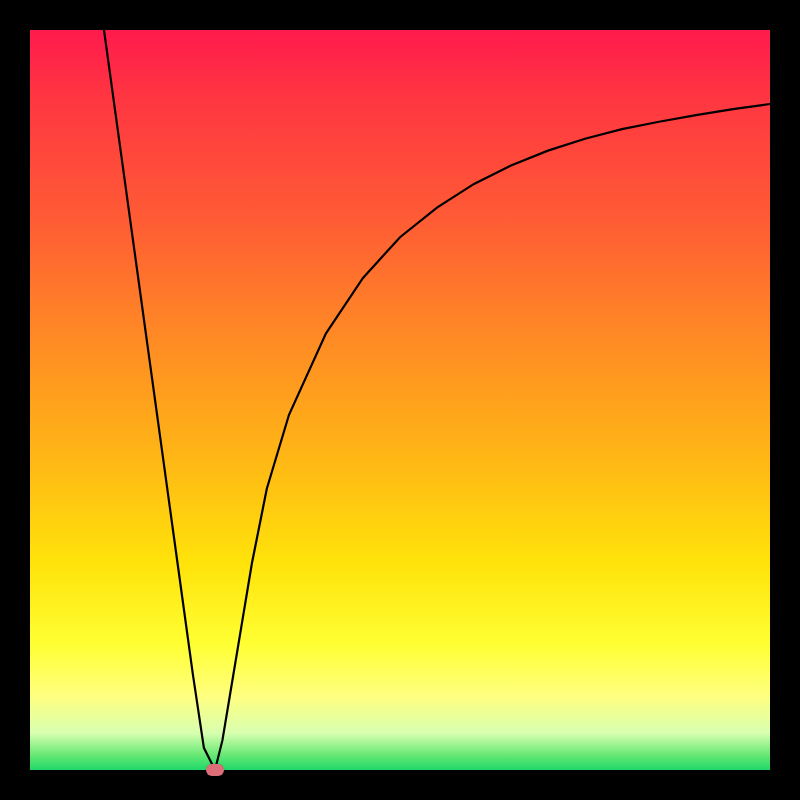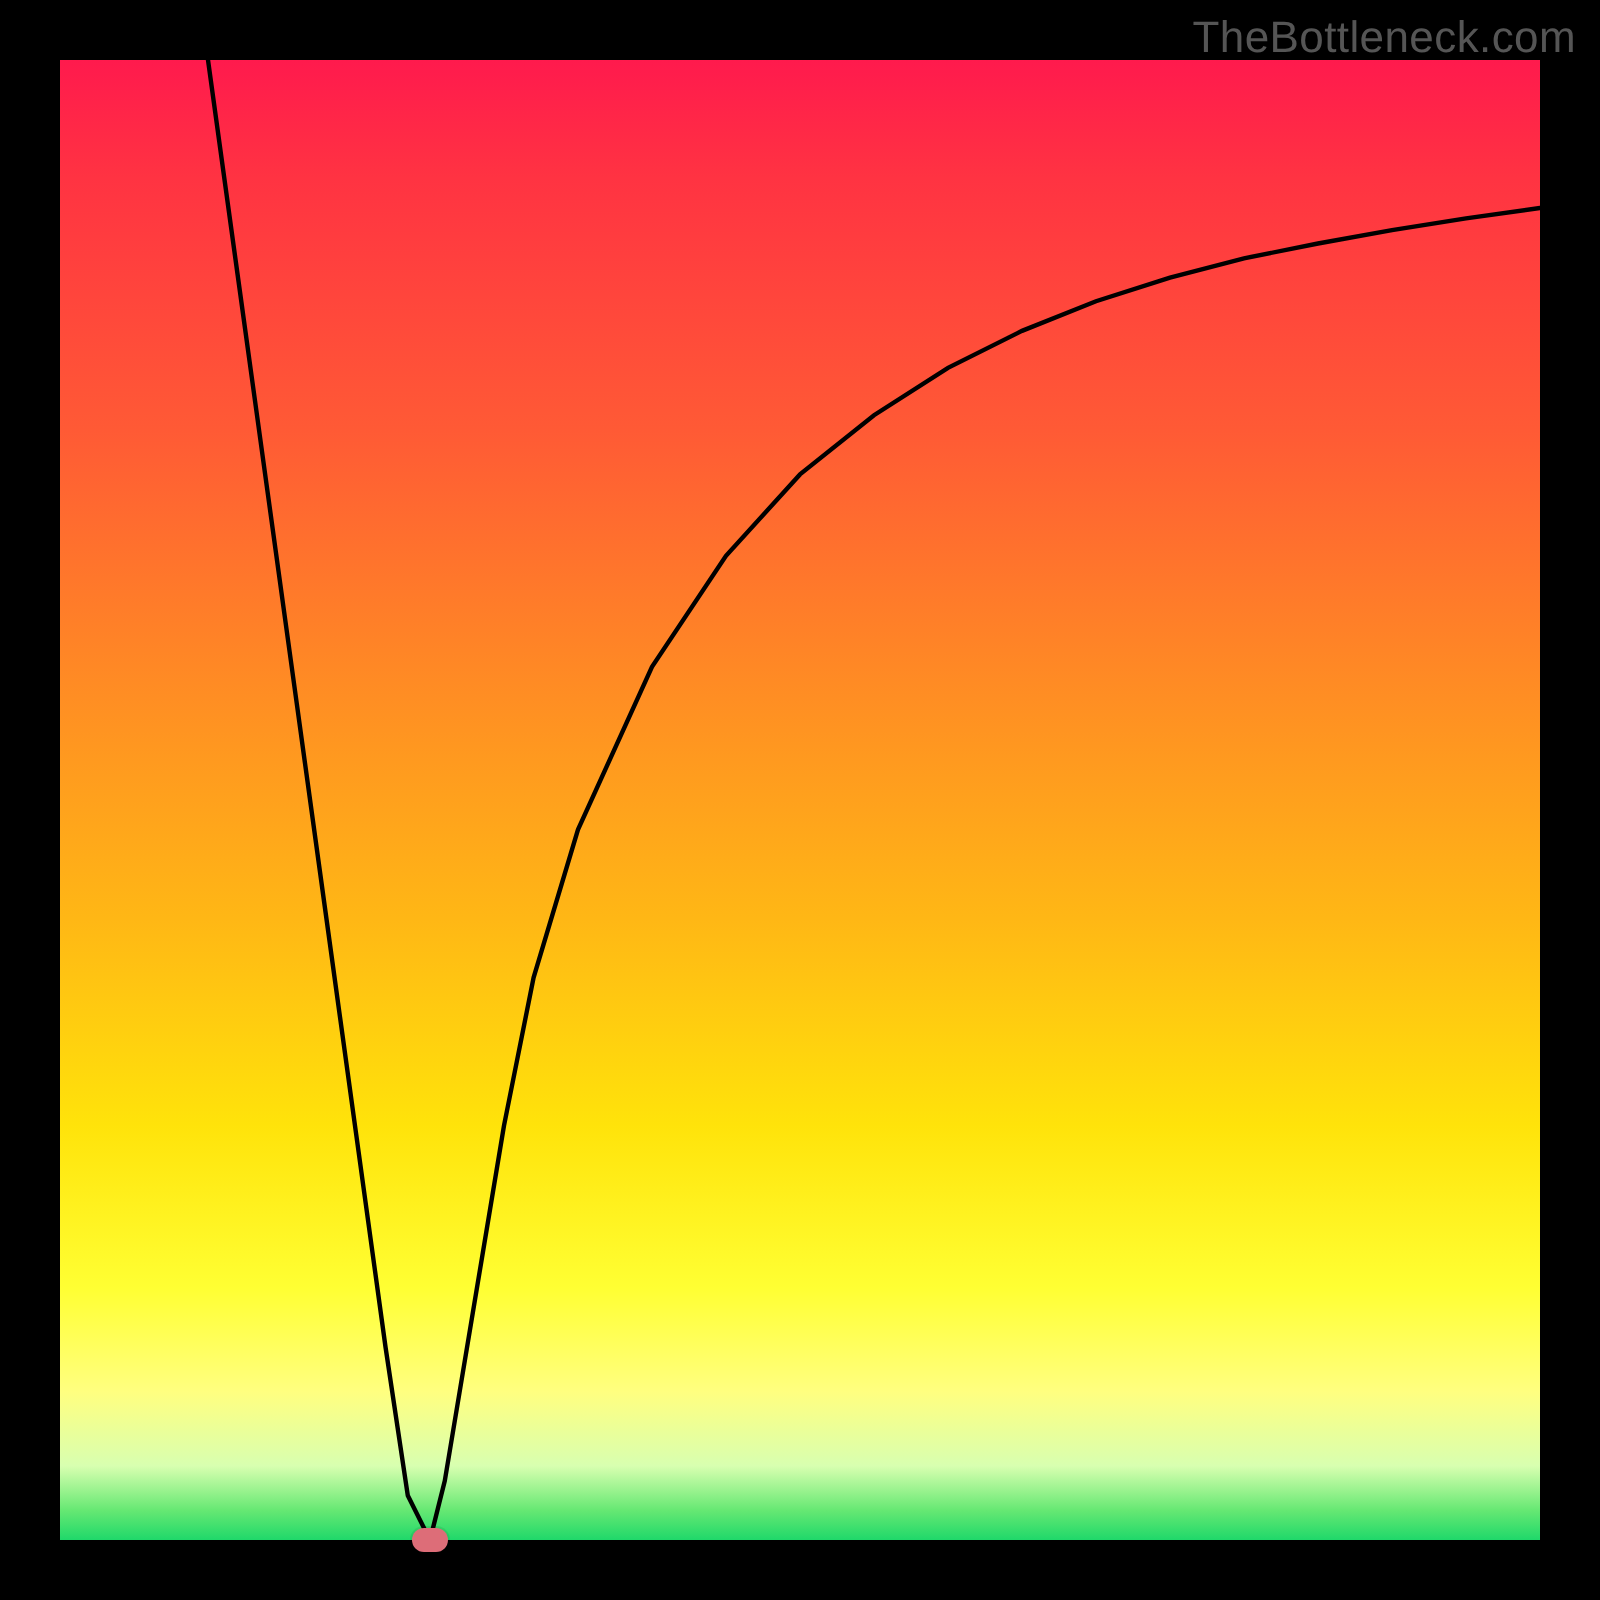--- a/index.html
+++ b/index.html
@@ -64,21 +64,20 @@
     color: #555;
     letter-spacing: 0.2px;
     user-select: none;
     font-weight: 500;
   }
 </style>
 </head>
 <body>
 
 <div class="frame">
-  <div class="watermark">TheBottleneck.com</div>
 
   <div class="plot-area">
     <svg id="chart-svg" class="chart-svg" viewBox="0 0 740 740" preserveAspectRatio="none">
       <path id="curve-path" d="M74.00 0.00 L88.80 107.30 L103.60 214.60 L118.40 321.90 L133.20 429.20 L148.00 536.50 L162.80 643.80 L173.90 717.80 L185.00 740.00 L192.40 710.40 L199.80 666.00 L210.90 599.40 L222.00 532.80 L236.80 458.80 L259.00 384.80 L296.00 303.40 L333.00 247.90 L370.00 207.20 L407.00 177.60 L444.00 153.92 L481.00 135.42 L518.00 120.62 L555.00 108.78 L592.00 99.16 L629.00 91.76 L666.00 85.10 L703.00 79.18 L740.00 74.00" fill="none" stroke="#000" stroke-width="2.2" stroke-linecap="round"></path>
     </svg>
     <div id="min-marker" class="marker" style="left: 185px; top: 740px; background: rgb(221, 109, 120);"></div>
   </div>
 </div>
 
 </body></html>

